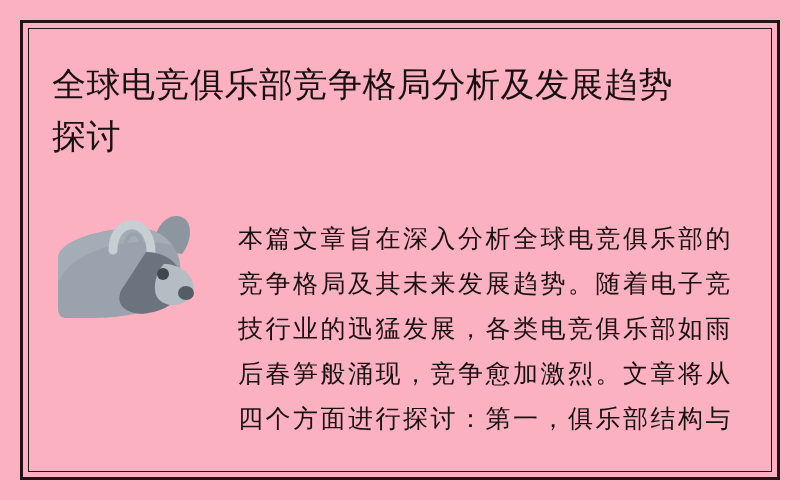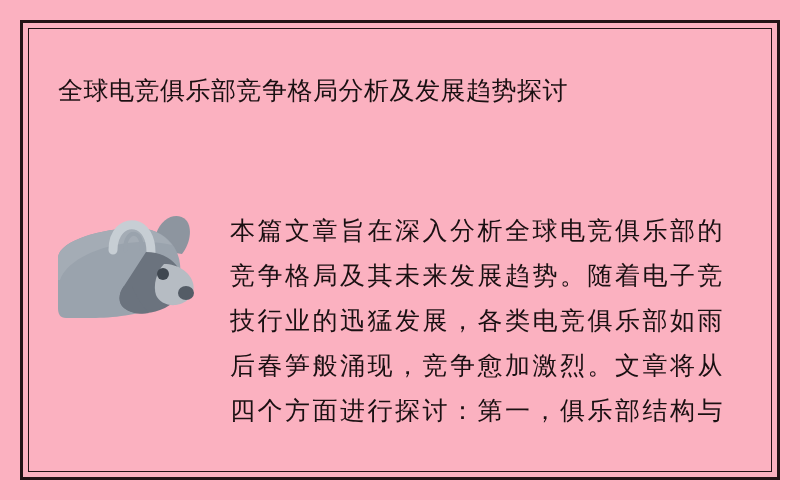--- a/index.html
+++ b/index.html
@@ -44,23 +44,23 @@
   }
 
   
   #title-block {
     position: absolute;
     left: 52px;
     top: 58px;
     width: 700px;
   }
   #page-title {
-    margin: 6px;
+    margin: 0;
     font-family: "Liberation Sans", "DejaVu Sans", sans-serif;
-    font-size: 25px;
+    font-size: 34px;
     line-height: 52px;
     font-weight: 400;
     color: #1a1012;
     letter-spacing: 0.5px;
     width: 640px;
     word-break: break-all;
   }
 
   
   #content-row {
@@ -76,21 +76,21 @@
     width: 170px;
     flex: 0 0 170px;
     padding-top: 10px;
   }
   #illustration {
     display: block;
   }
 
   #body-text {
     flex: 1 1 auto;
-    margin: 8px;
+    margin: 16px;
     padding-top: 4px;
     font-family: "DejaVu Serif", "Liberation Serif", serif;
     font-size: 25px;
     line-height: 45px;
     color: #1a1012;
     letter-spacing: 2.5px;
     word-break: break-all;
     text-align: left;
   }
 </style>

